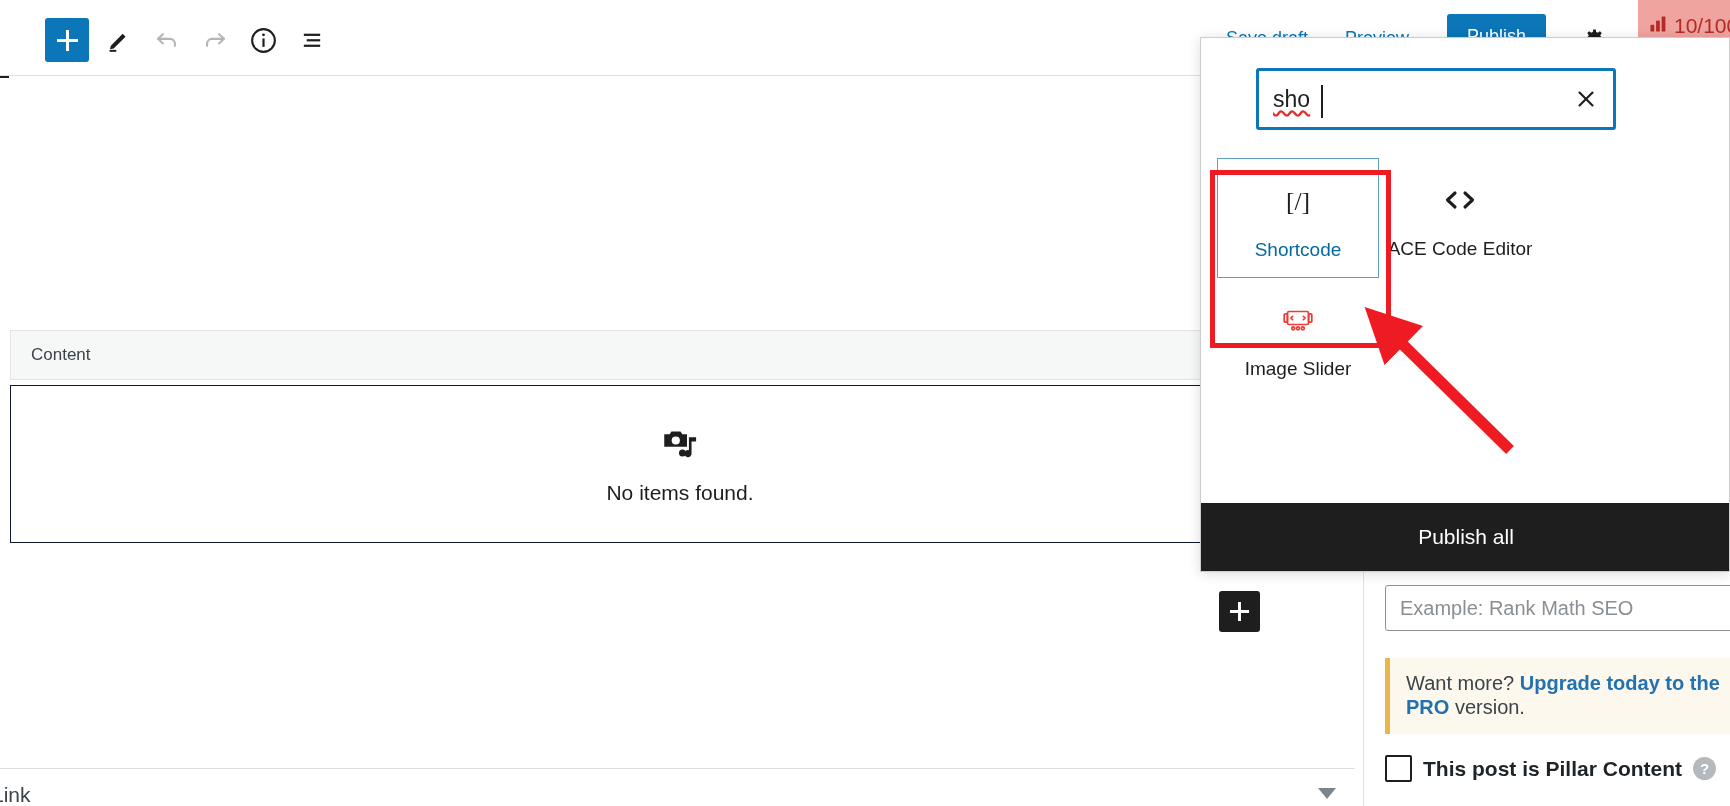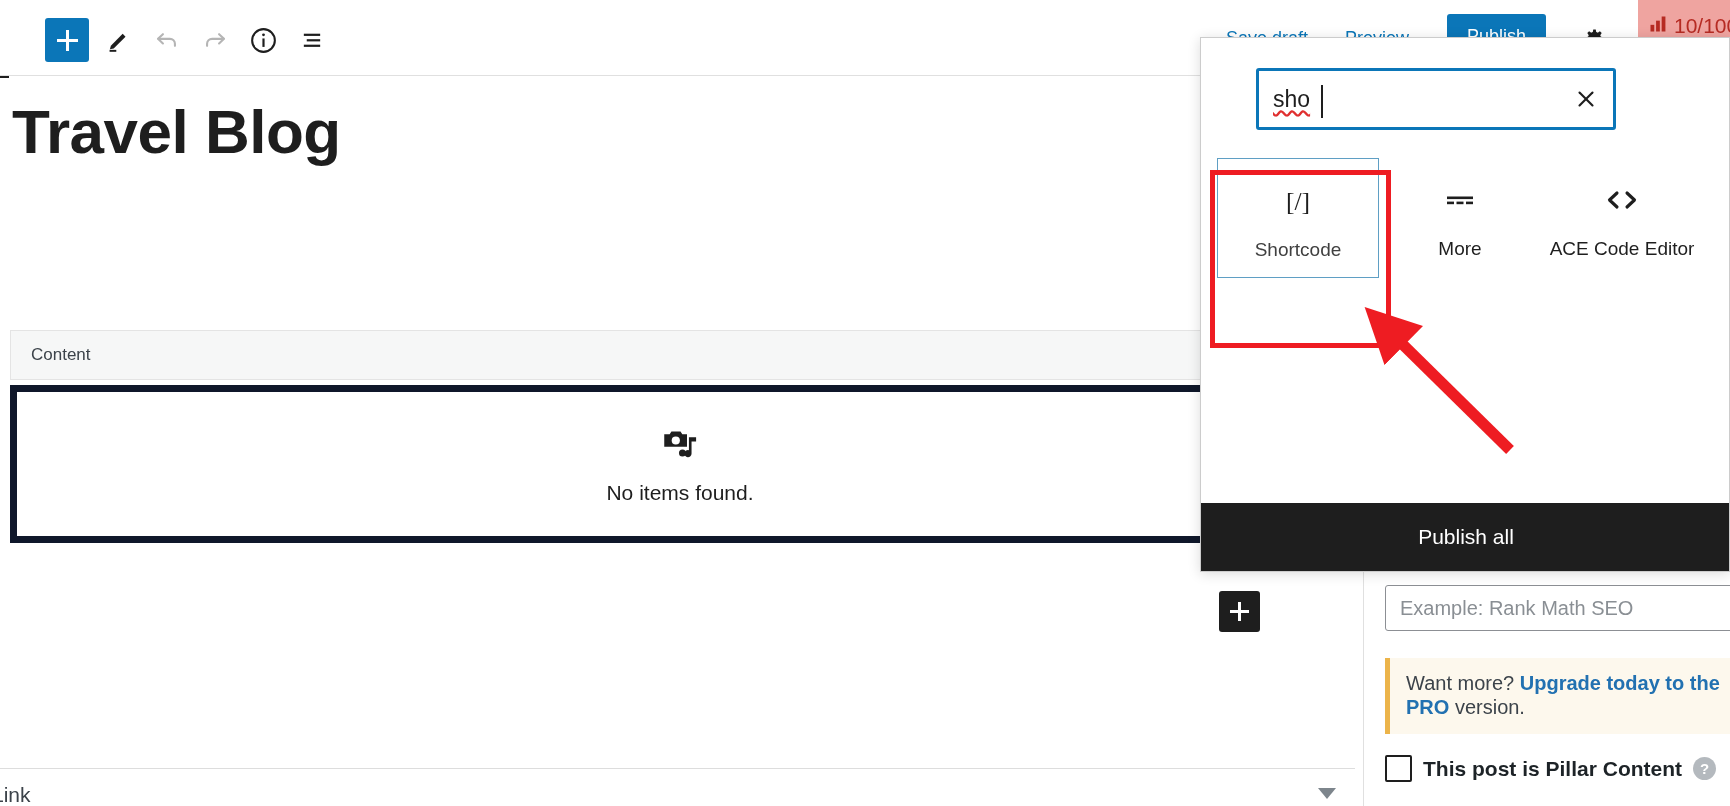--- a/index.html
+++ b/index.html
@@ -84,21 +84,21 @@
   }
 
   .classic-bar {
     position: absolute; left: 10px; top: 330px; width: 1340px; height: 50px;
     background: #f6f7f7; border: 1px solid #e4e4e4;
     display: flex; align-items: center; padding-left: 20px;
     font-size: 17px; color: #3c434a;
   }
   .media-box {
     position: absolute; left: 10px; top: 385px; width: 1340px; height: 158px;
-    border: 7px solid #0f172a; background: #fff;
+    border: 1px solid #0f172a; background: #fff;
     display: flex; flex-direction: column; align-items: center; justify-content: center;
     gap: 12px;
   }
   .media-box .no-items { font-size: 21px; color: #1e1e1e; }
 
   .add-block-btn {
     position: absolute; left: 1219px; top: 591px;
     width: 41px; height: 41px; border-radius: 3px; background: #1e1e1e;
     display: flex; align-items: center; justify-content: center; cursor: pointer;
   }
@@ -193,21 +193,21 @@
   .grid { position: absolute; left: 16px; top: 120px; width: 500px; }
   .grid-row { display: flex; }
   .cell {
     width: 162px; padding: 22px 6px 16px 6px;
     display: flex; flex-direction: column; align-items: center; gap: 18px;
     cursor: pointer; text-align: center;
   }
   .cell .glyph { height: 40px; display: flex; align-items: center; justify-content: center; }
   .cell .clabel { font-size: 19px; color: #1e1e1e; line-height: 1.18; }
   .cell.selected { border: 1px solid #5f9fc4; }
-  .cell.selected .clabel { color: #404040; }
+  .cell.selected .clabel { color: #0369a1; }
 
   .red-highlight {
     position: absolute; left: 1210px; top: 170px; width: 181px; height: 178px;
     border: 5px solid #ee1c22; pointer-events: none;
   }
   .arrow-svg { position: absolute; left: 1200px; top: 160px; pointer-events: none; }
 
   .browse-all {
     position: absolute; left: 0; bottom: 0; width: 530px; height: 68px;
     background: #1e1e1e; color: #fff; font-size: 21px;
@@ -295,21 +295,20 @@
           <rect x="9.7" y="8" width="4.5" height="13" fill="#b62b23"></rect>
           <rect x="16.4" y="3" width="4.5" height="18" fill="#b62b23"></rect>
         </svg>
       </span>
       <span class="score">10/100</span>
     </div>
   </div>
 
   <div class="canvas"></div>
 
-  <div class="post-title">Travel Blog</div>
 
   <div class="classic-bar">
     <span>Content</span>
   </div>
 
   <div class="media-box">
     <span>
       <svg width="42" height="42" viewBox="0 0 24 24">
         <path fill="#1e1e1e" d="M3 6.4h3.1l1-1.6h5.2l1 1.6H16v7.2H3z"></path>
         <circle cx="9.6" cy="10" r="2.35" fill="#fff"></circle>
@@ -362,43 +361,49 @@
 
         <div class="cell selected">
           <span class="glyph">
             <svg width="38" height="32" viewBox="0 0 40 32">
               <text x="20" y="25" text-anchor="middle" font-family="'Liberation Serif', serif" font-size="27" fill="#1e1e1e">[/]</text>
             </svg>
           </span>
           <span class="clabel">Shortcode</span>
         </div>
 
-        <div class="cell">
-          <span class="glyph">
-            <svg width="38" height="32" viewBox="0 0 38 32">
-              <rect x="6" y="12.5" width="26" height="2.6" fill="#1e1e1e"></rect>
-              <rect x="6" y="17.6" width="7" height="2.6" fill="#1e1e1e"></rect>
-              <rect x="15.5" y="17.6" width="7" height="2.6" fill="#1e1e1e"></rect>
-              <rect x="25" y="17.6" width="7" height="2.6" fill="#1e1e1e"></rect>
-            </svg>
-          </span>
-          <span class="clabel">More</span>
-        </div>
 
         <div class="cell">
           <span class="glyph">
             <svg width="38" height="32" viewBox="0 0 38 32" stroke="#1e1e1e" stroke-width="3.1" fill="none" stroke-linecap="round" stroke-linejoin="round">
               <path d="M14 9 L6.5 16 L14 23"></path>
               <path d="M24 9 L31.5 16 L24 23"></path>
             </svg>
           </span>
           <span class="clabel">ACE Code Editor</span>
         </div>
       </div>
 
+      <div class="grid-row">
+        <div class="cell">
+          <span class="glyph">
+            <svg width="38" height="32" viewBox="0 0 38 32" stroke="#ef3b33" fill="none" stroke-width="1.7">
+              <rect x="8.5" y="7.5" width="21" height="13" rx="1.6"></rect>
+              <rect x="5.2" y="9.8" width="3.2" height="8.4" rx="1"></rect>
+              <rect x="29.6" y="9.8" width="3.2" height="8.4" rx="1"></rect>
+              <path d="M13.6 12.3 L11.9 14 L13.6 15.7" stroke-linecap="round" stroke-linejoin="round"></path>
+              <path d="M24.4 12.3 L26.1 14 L24.4 15.7" stroke-linecap="round" stroke-linejoin="round"></path>
+              <circle cx="14.2" cy="24.3" r="1.5"></circle>
+              <circle cx="19" cy="24.3" r="1.5"></circle>
+              <circle cx="23.8" cy="24.3" r="1.5"></circle>
+            </svg>
+          </span>
+          <span class="clabel">Image Slider</span>
+        </div>
+      </div>
     </div>
 
     <div class="browse-all">Publish all</div>
   </div>
 
   <div class="red-highlight"></div>
   <svg class="arrow-svg" width="420" height="330">
     <defs>
       <marker id="ahead" markerWidth="5" markerHeight="5" refX="2.4" refY="2.5" orient="auto">
         <path d="M0,0 L5,2.5 L0,5 Z" fill="#ee1c22"></path>

